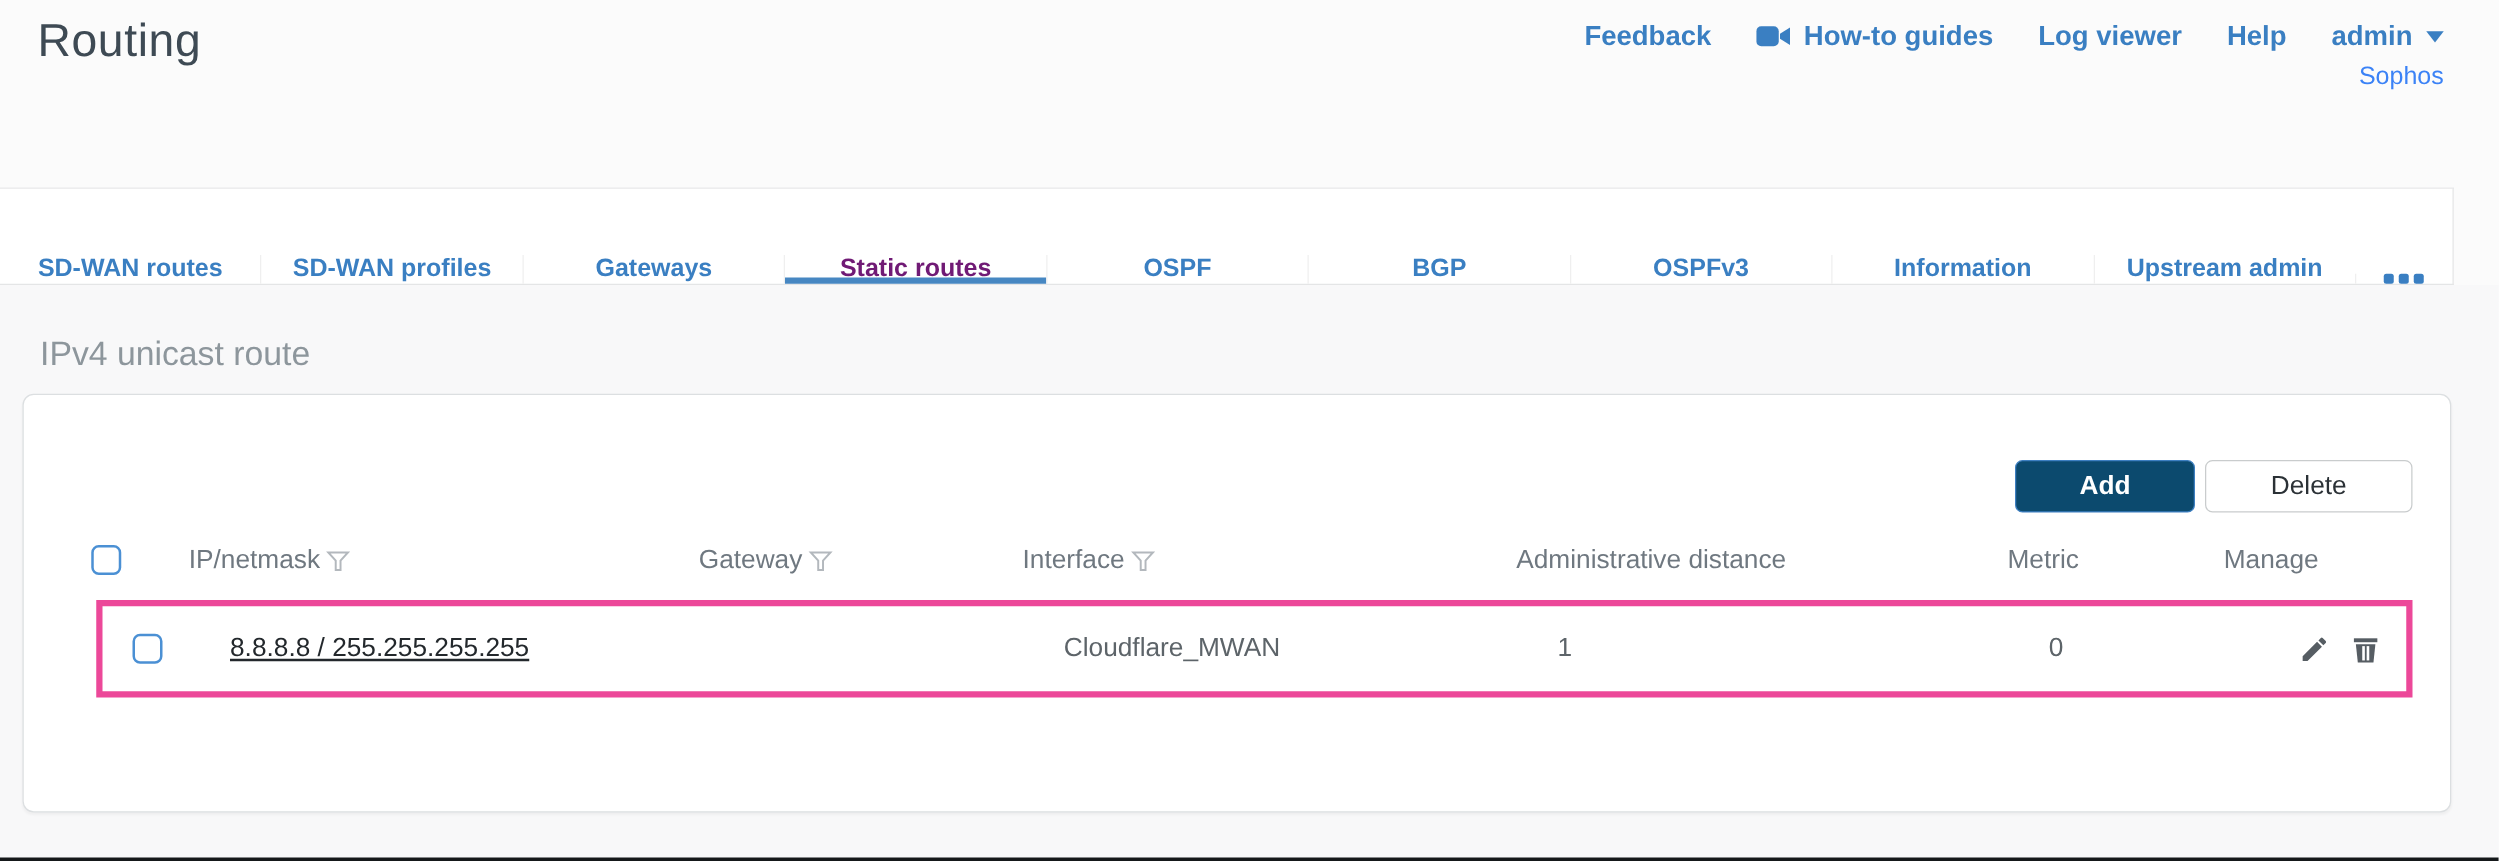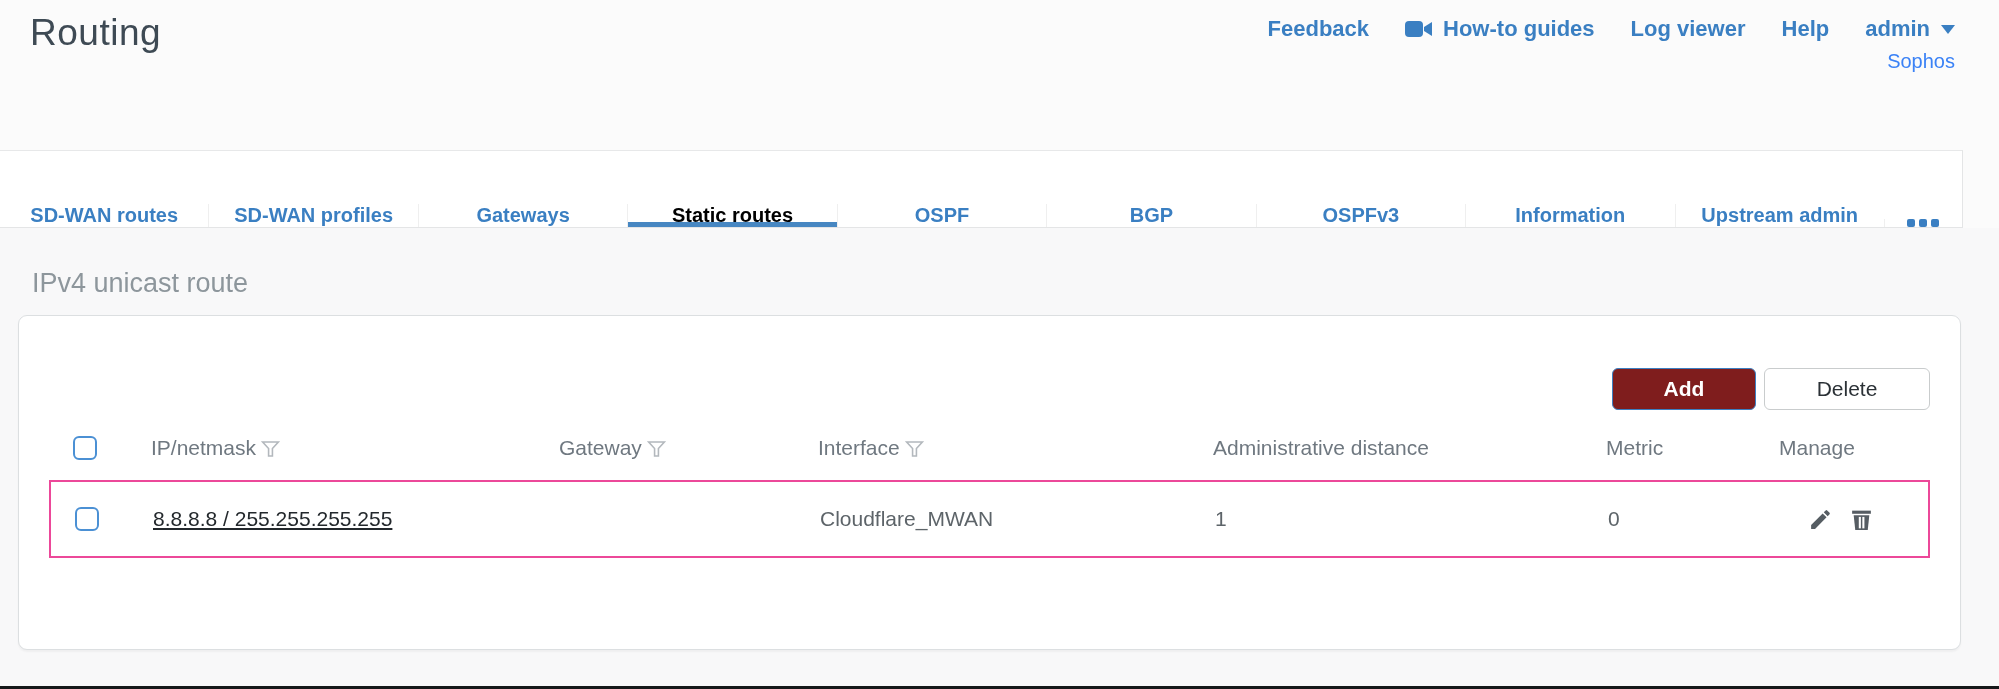--- a/index.html
+++ b/index.html
@@ -25,42 +25,42 @@
     width:1963px; height:78px; background:#fff;
     border-top:1px solid #e7e8e9; border-bottom:1px solid #e4e5e6; border-right:1px solid #e4e5e6;
     display:flex; align-items:flex-end;
   }
   .tab {
     flex:1 1 0; display:flex; align-items:center; justify-content:center;
     font-size:20px; font-weight:700; color:#3a7fc2; cursor:pointer;
     border-left:1px solid #efefef; position:relative; white-space:nowrap;
   }
   .tab:first-child { border-left:none; }
-  .tab.active { color:#000000; font-weight:600; }
+  .tab.active { color:#701a75; font-weight:600; }
   .tab.active::after { content:""; position:absolute; left:0; right:0; bottom:0; height:5px; background:#4787c2; }
   .tab-more { flex:0 0 78px; display:flex; align-items:center; justify-content:center; gap:4px; cursor:pointer; border-left:1px solid #efefef; }
   .dot { width:8px; height:8px; border-radius:2px; background:#3a7fc2; }
 
   
   .main { background:#f8f8f9; height:458px; padding:0 38px 0 18px; }
   .section-title { font-size:27px; font-weight:400; color:#8d969c; padding:40px 0 16px 14px; }
 
   .panel {
     background:#fff; border:1px solid #dcdfe1; border-radius:9px; height:335px;
     padding:0 30px; box-shadow:0 2px 2px rgba(0,0,0,.04);
   }
   .toolbar { display:flex; justify-content:flex-end; gap:8px; margin-top:52px; }
   .btn { height:42px; border-radius:6px; font-size:21px; display:flex; align-items:center; justify-content:center; cursor:pointer; font-family:inherit; }
-  .btn-add { min-width:144px; background:#7f1d1d; border:1px solid #3d7fc1; color:#fff; font-weight:600; }
+  .btn-add { min-width:144px; background:#0c4a6e; border:1px solid #3d7fc1; color:#fff; font-weight:600; }
   .btn-delete { min-width:166px; background:#fff; border:1px solid #c9cccd; color:#2b3136; font-weight:400; }
 
   .grid-row { display:grid; grid-template-columns:78px 408px 259px 395px 393px 173px 1fr; align-items:center; padding-left:24px; }
   .thead { height:64px; margin-top:6px; color:#6f7880; font-size:21px; }
   .th { display:flex; align-items:center; gap:4px; }
-  .trow { height:78px; border:2px solid #ec4899; background:#fff; font-size:21px; color:#5d6469; }
+  .trow { height:78px; border:5px solid #ec4899; background:#fff; font-size:21px; color:#5d6469;margin-left:28px; }
 
   .checkbox { width:24px; height:24px; border:2.5px solid #4b90d4; border-radius:6px; background:#fff; cursor:pointer; }
   .funnel { width:21px; height:21px; }
   .route-link { color:#23282c; font-weight:500; text-decoration:underline; cursor:pointer; }
   .manage-cell { display:flex; align-items:center; gap:15px; padding-left:26px; }
   .icon-btn { width:26px; height:26px; cursor:pointer; display:flex; align-items:center; justify-content:center; }
 
   .bottom-strip { position:absolute; left:0; bottom:0; width:100%; height:3px; background:#15181a; }
 </style>
 </head>

